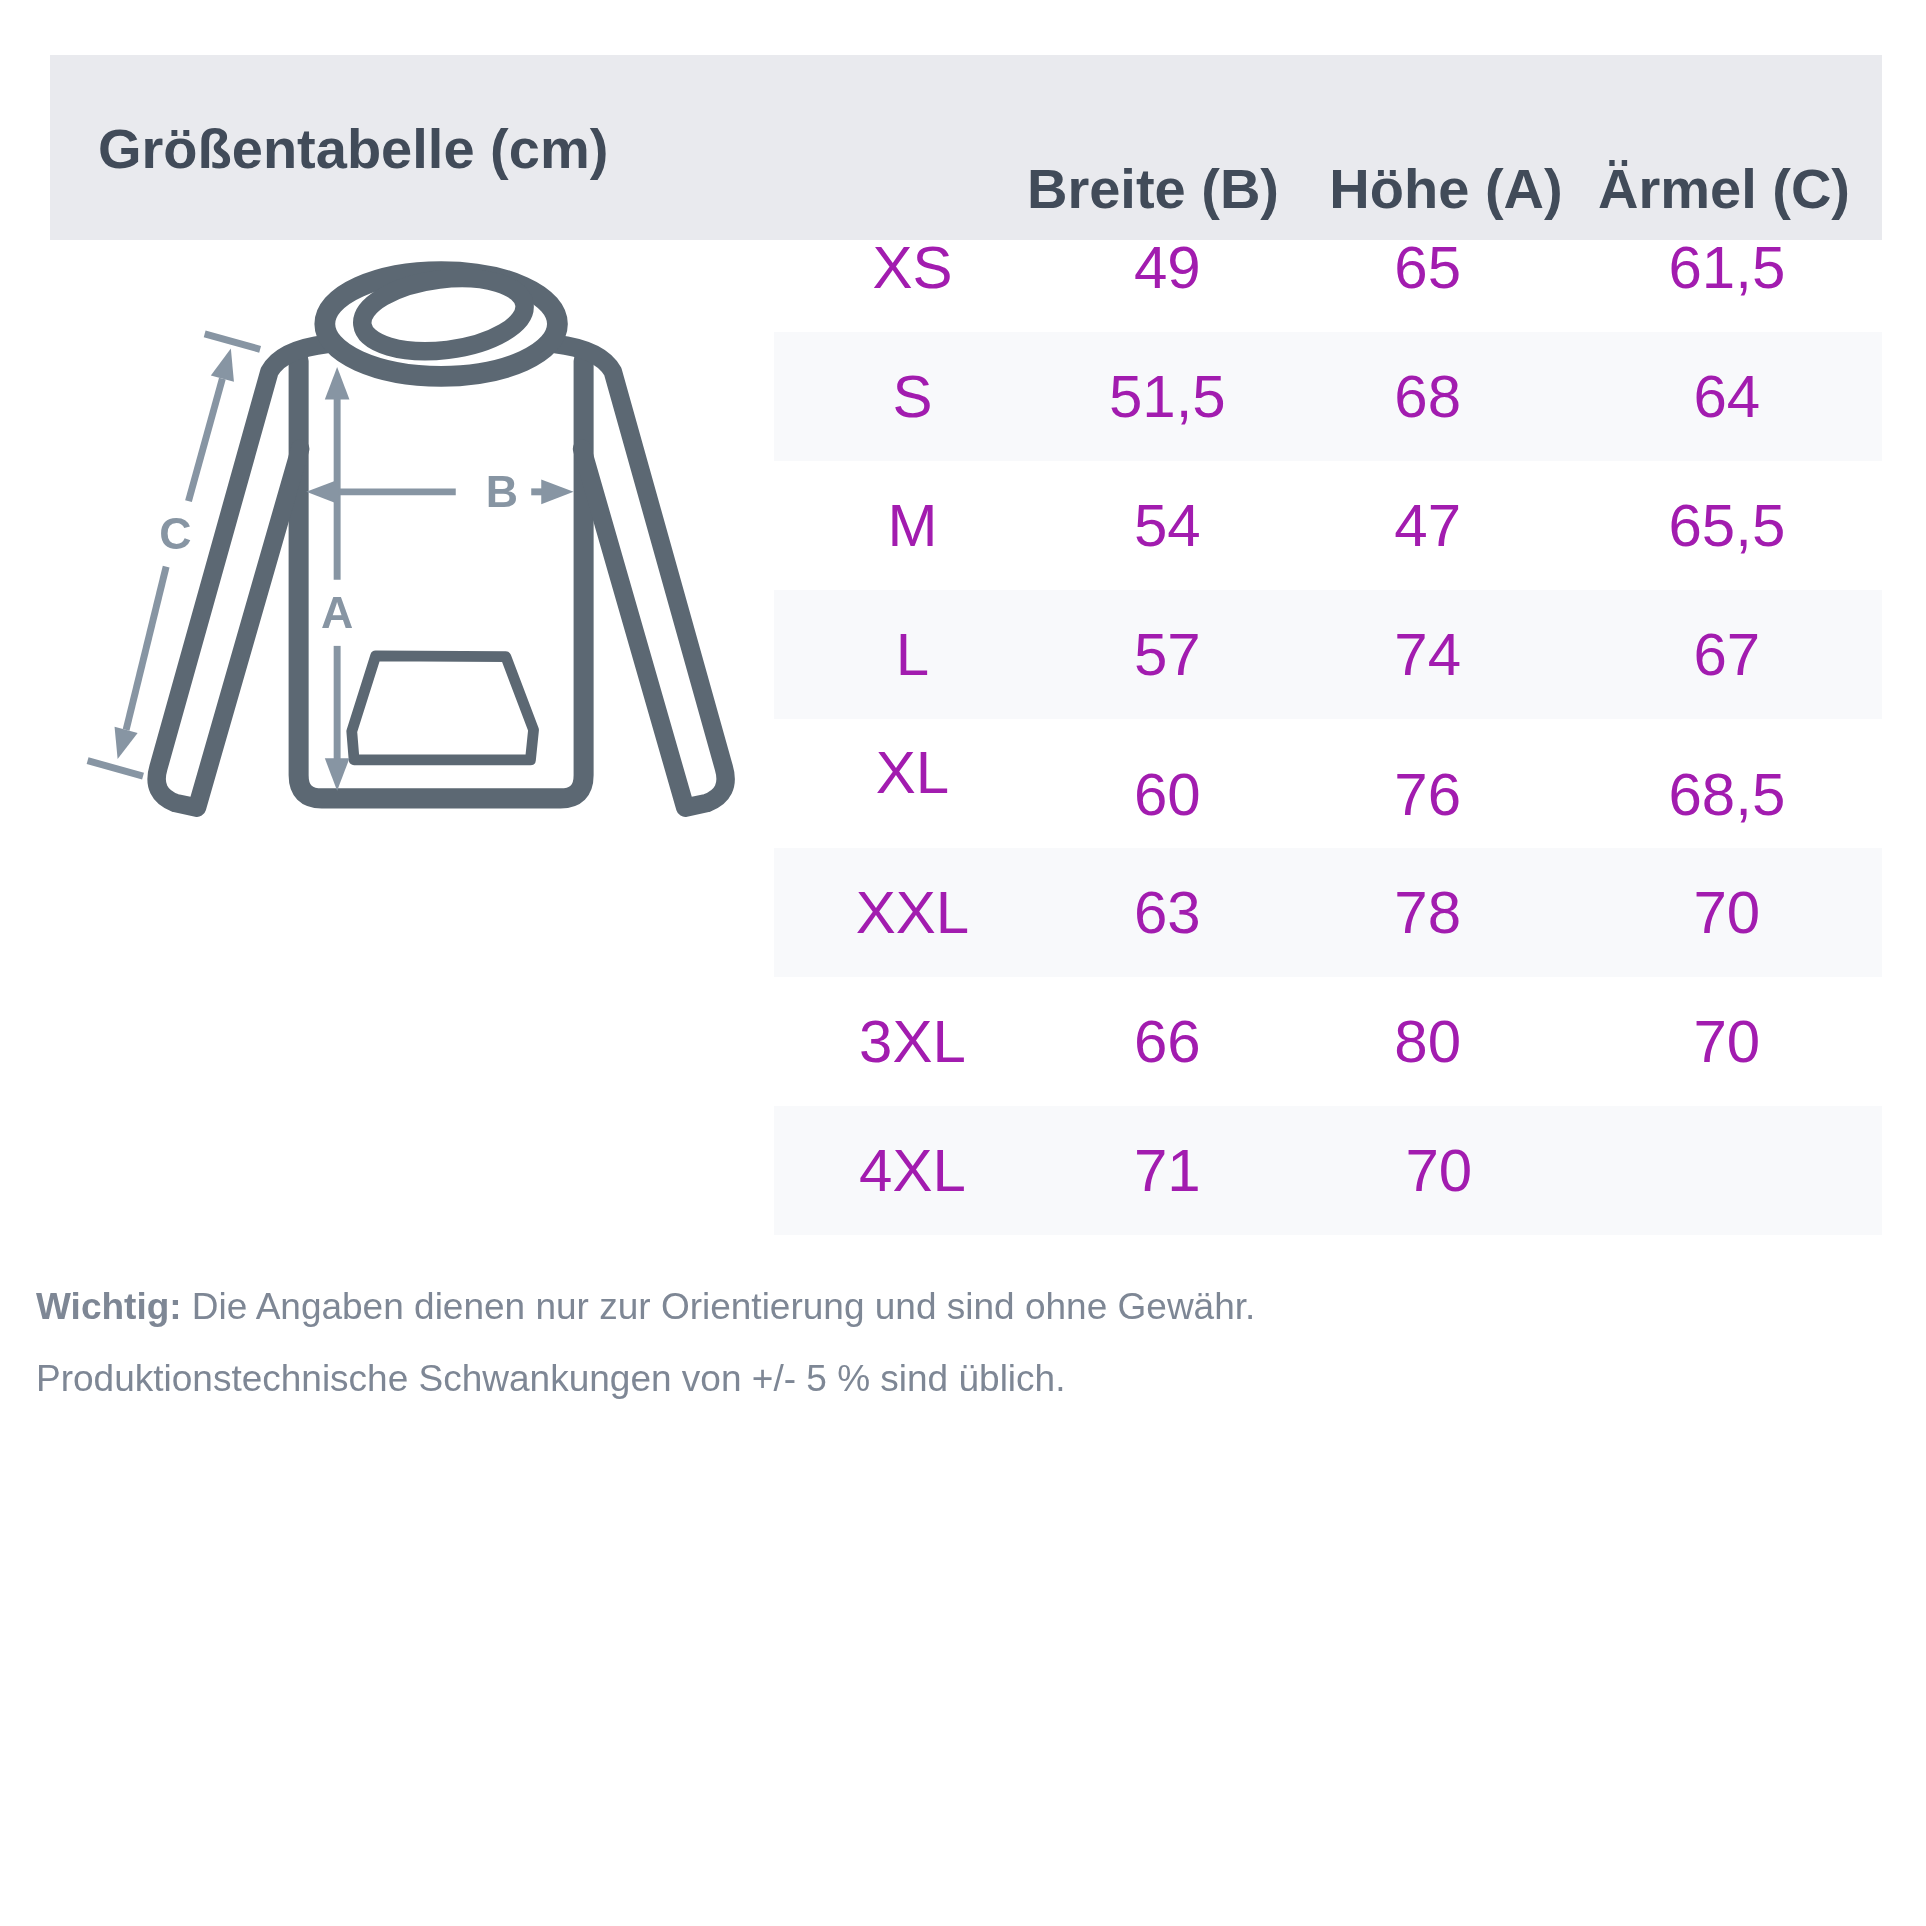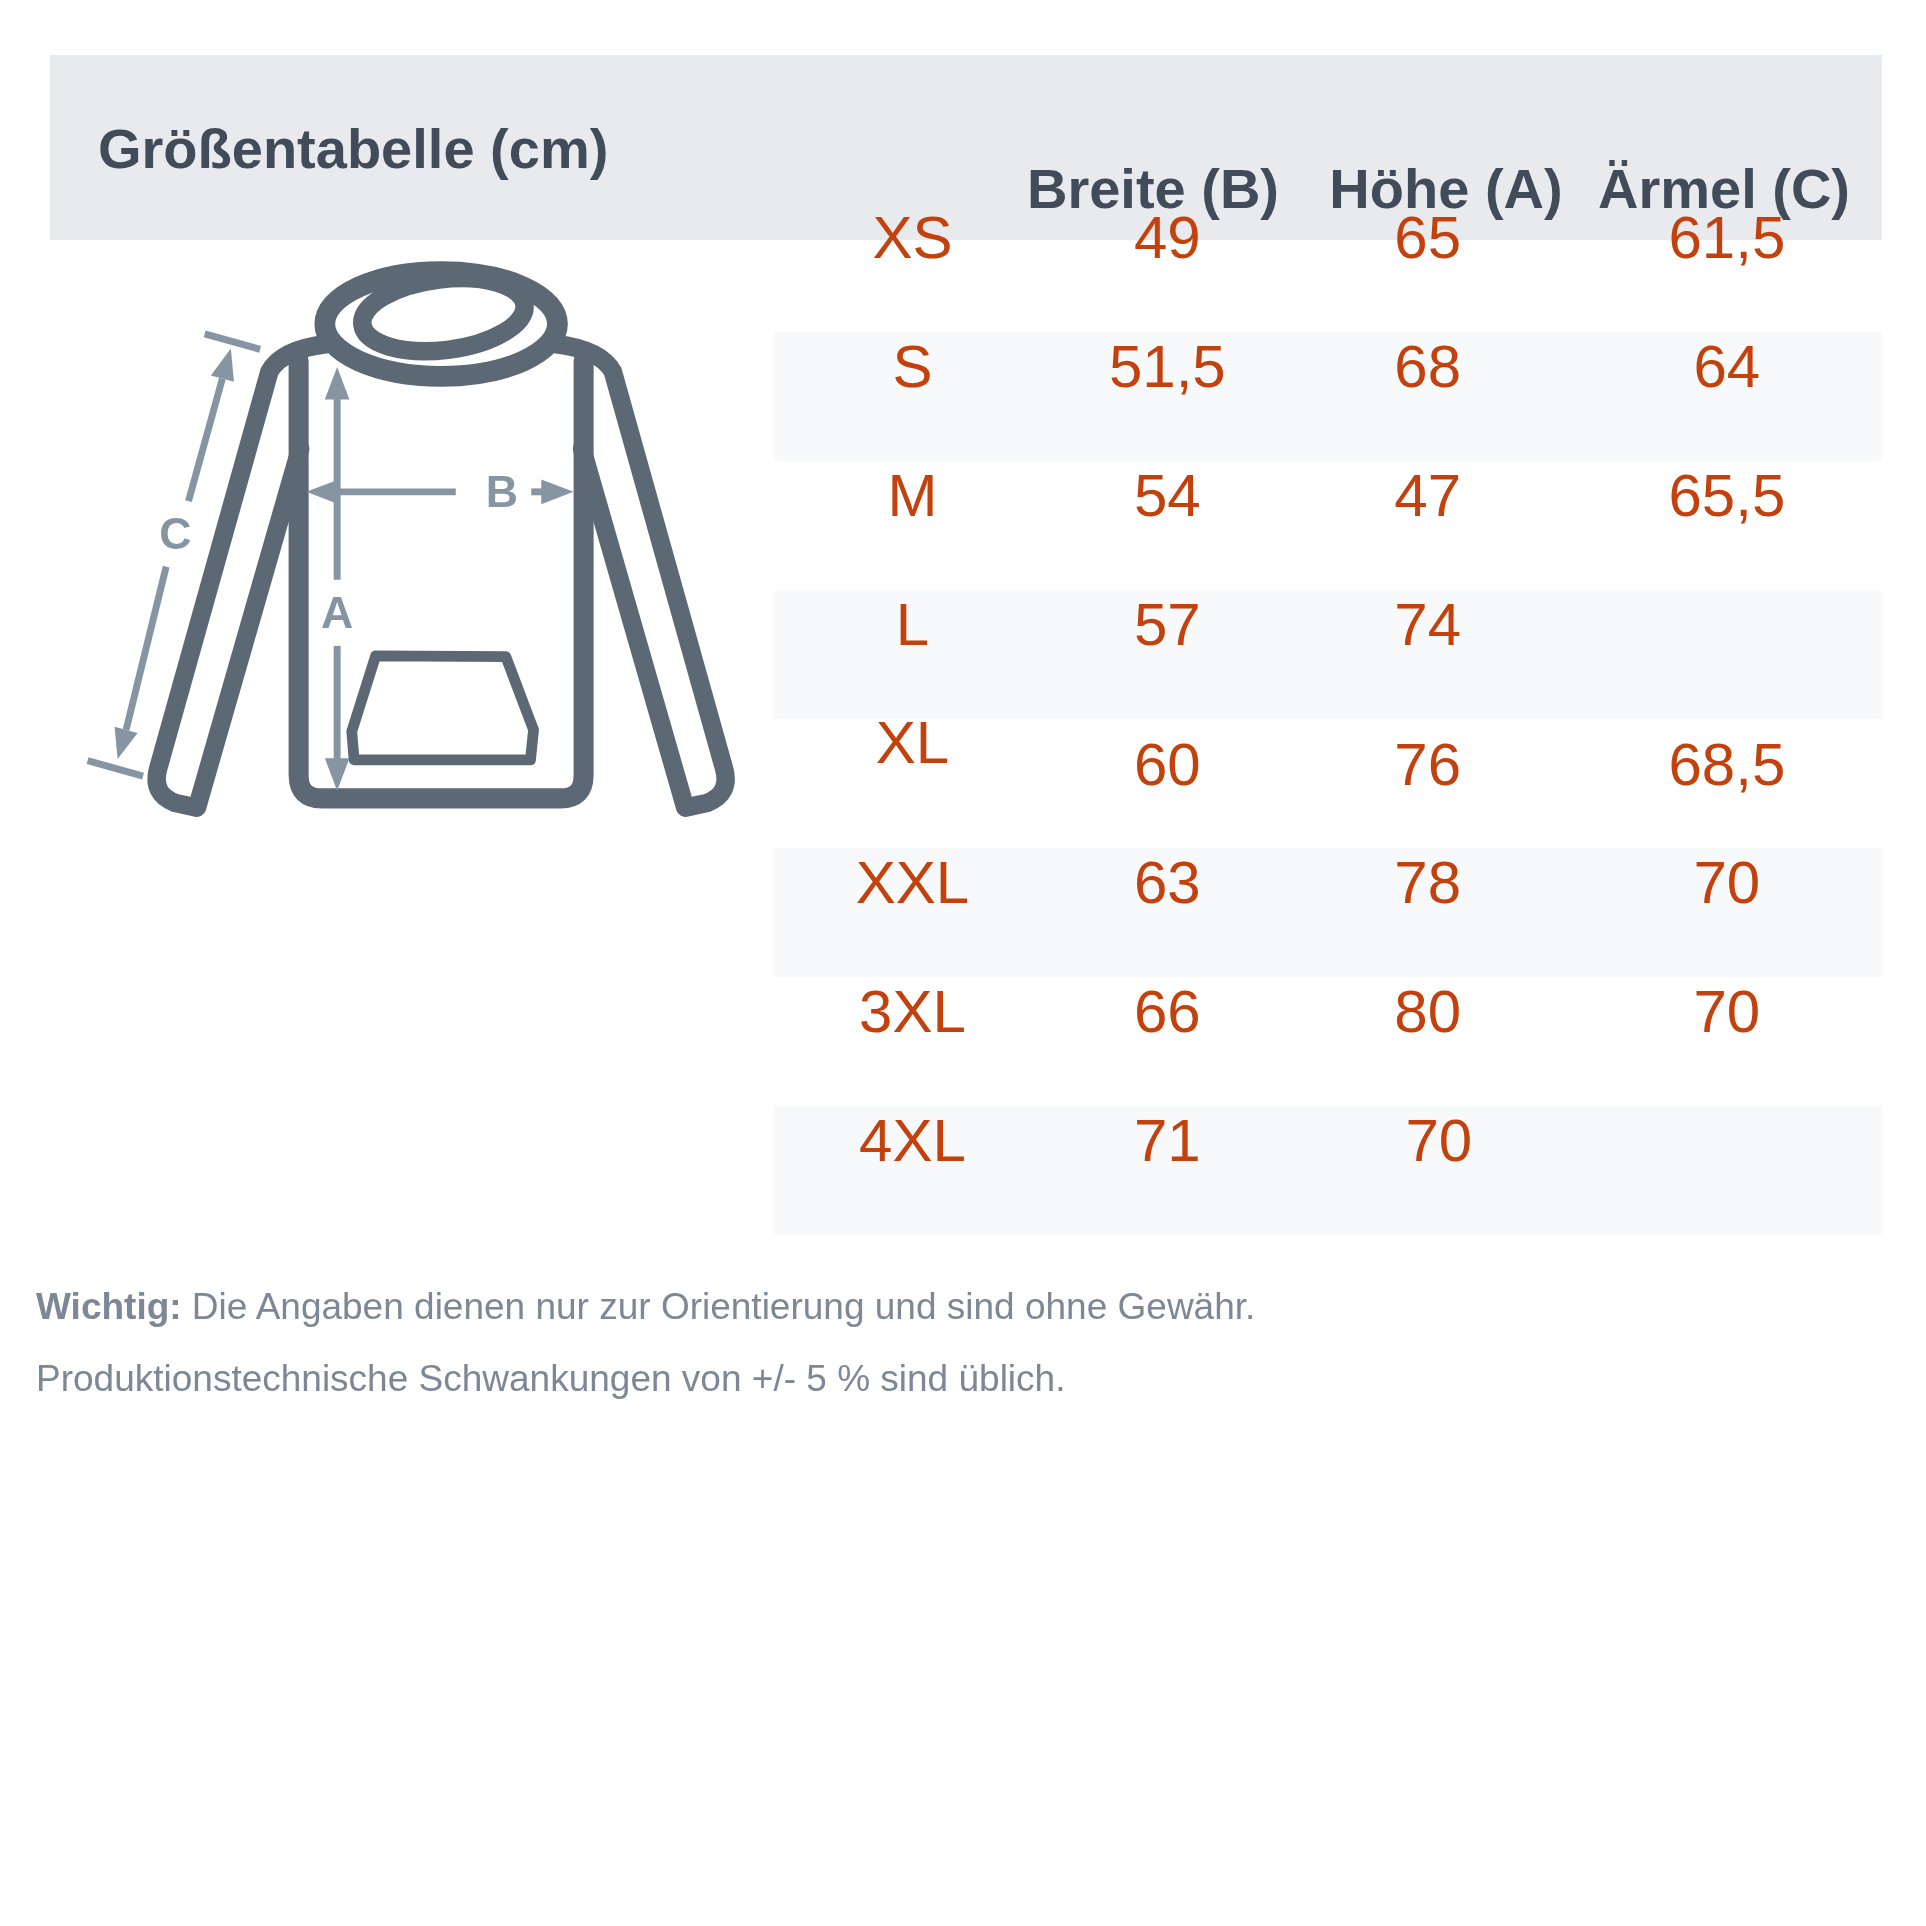--- a/index.html
+++ b/index.html
@@ -20,22 +20,22 @@
     font-size:56px;font-weight:bold;color:#414b59;white-space:nowrap;margin-top:40px;
   }
   .hdr-col.c1{left:1103px}
   .hdr-col.c2{left:1396px}
   .hdr-col.c3{left:1674px}
   
   .tbl{
     position:absolute;left:774px;top:203px;width:1108px;
   }
   .trow{
-    display:flex;height:129px;width:100%;
-    font-size:60px;color:#c2410c;
+    display:flex;align-items:center;height:129px;width:100%;
+    font-size:60px;color:#a21caf;
   }
   .trow.stripe{background:#f8f9fb;}
   .cell{text-align:center;}
   .cw1{width:25%}.cw2{width:21%}.cw3{width:26%}.cw4{width:28%}
   .cell span{display:inline-block;position:relative;}
   
   .trow:nth-child(5) .cw1 span{top:-10.8px;}
   .trow:nth-child(5) .cw2 span,
   .trow:nth-child(5) .cw3 span,
   .trow:nth-child(5) .cw4 span{top:10.8px;}
@@ -126,20 +126,21 @@
     <div class="cell cw1"><span>M</span></div>
     <div class="cell cw2"><span>54</span></div>
     <div class="cell cw3"><span>47</span></div>
     <div class="cell cw4"><span>65,5</span></div>
   </div>
 
   <div class="trow stripe">
     <div class="cell cw1"><span>L</span></div>
     <div class="cell cw2"><span>57</span></div>
     <div class="cell cw3"><span>74</span></div>
+    <div class="cell cw4"><span>67</span></div>
   </div>
 
   <div class="trow">
     <div class="cell cw1"><span>XL</span></div>
     <div class="cell cw2"><span>60</span></div>
     <div class="cell cw3"><span>76</span></div>
     <div class="cell cw4"><span>68,5</span></div>
   </div>
 
   <div class="trow stripe">

